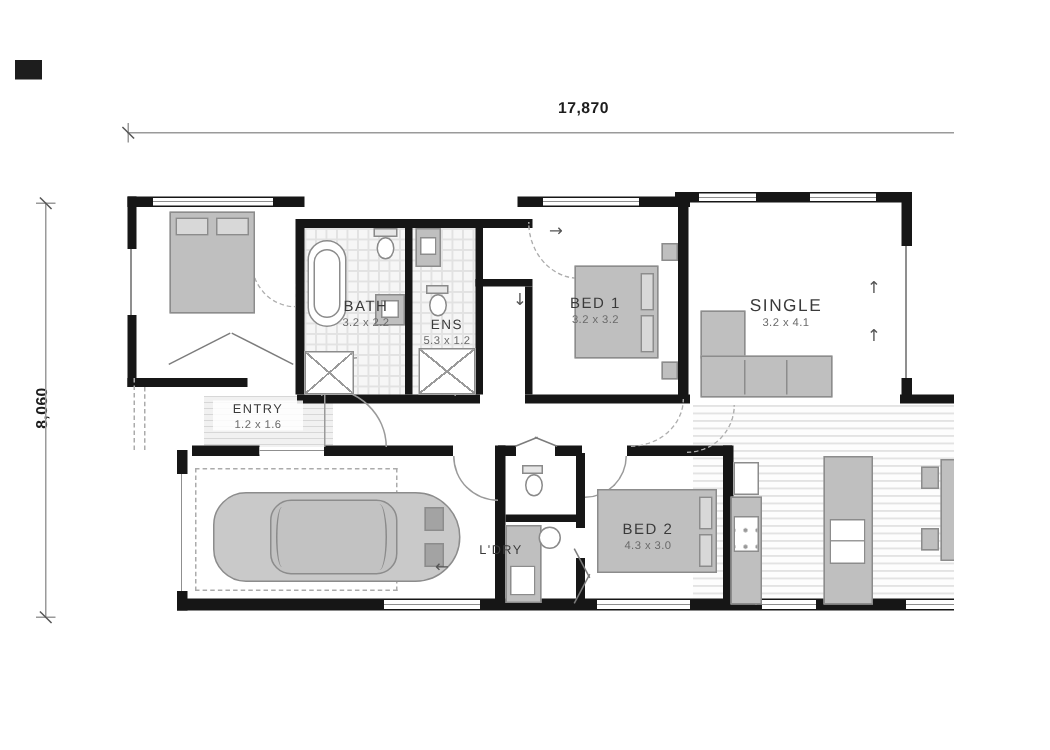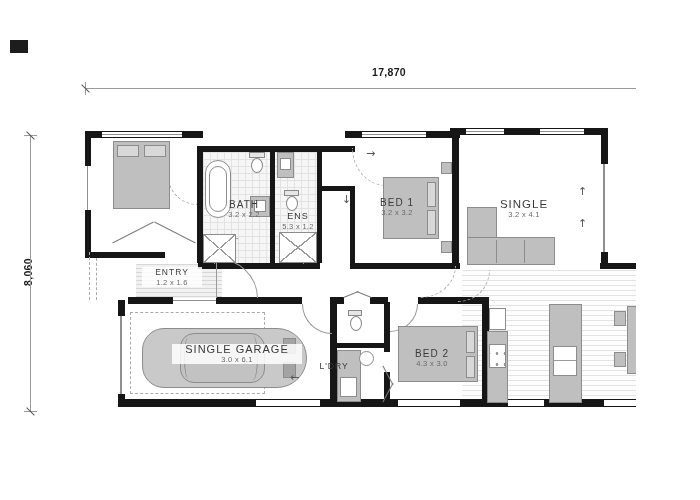--- a/index.html
+++ b/index.html
@@ -217,24 +217,20 @@
     <span class="rsize">3.2 x 3.2</span>
   </div>
   <div class="rlabel" style="left:479px;top:199px;width:90px;">
     <span class="rname" style="font-size:11.5px;">SINGLE</span>
     <span class="rsize">3.2 x 4.1</span>
   </div>
   <div class="rlabel halo" style="left:142px;top:267px;width:60px;">
     <span class="rname" style="font-size:8.5px;">ENTRY</span>
     <span class="rsize">1.2 x 1.6</span>
   </div>
-  <div class="rlabel halo" style="left:172px;top:344px;width:130px;">
-    <span class="rname" style="font-size:11px;">SINGLE GARAGE</span>
-    <span class="rsize">3.0 x 6.1</span>
-  </div>
   <div class="rlabel" style="left:305px;top:361px;width:58px;">
     <span class="rname" style="font-size:8.5px;">L'DRY</span>
     <span class="rsize"></span>
   </div>
   <div class="rlabel" style="left:387px;top:348px;width:90px;">
     <span class="rname">BED 2</span>
     <span class="rsize">4.3 x 3.0</span>
   </div>
 
 </div>

